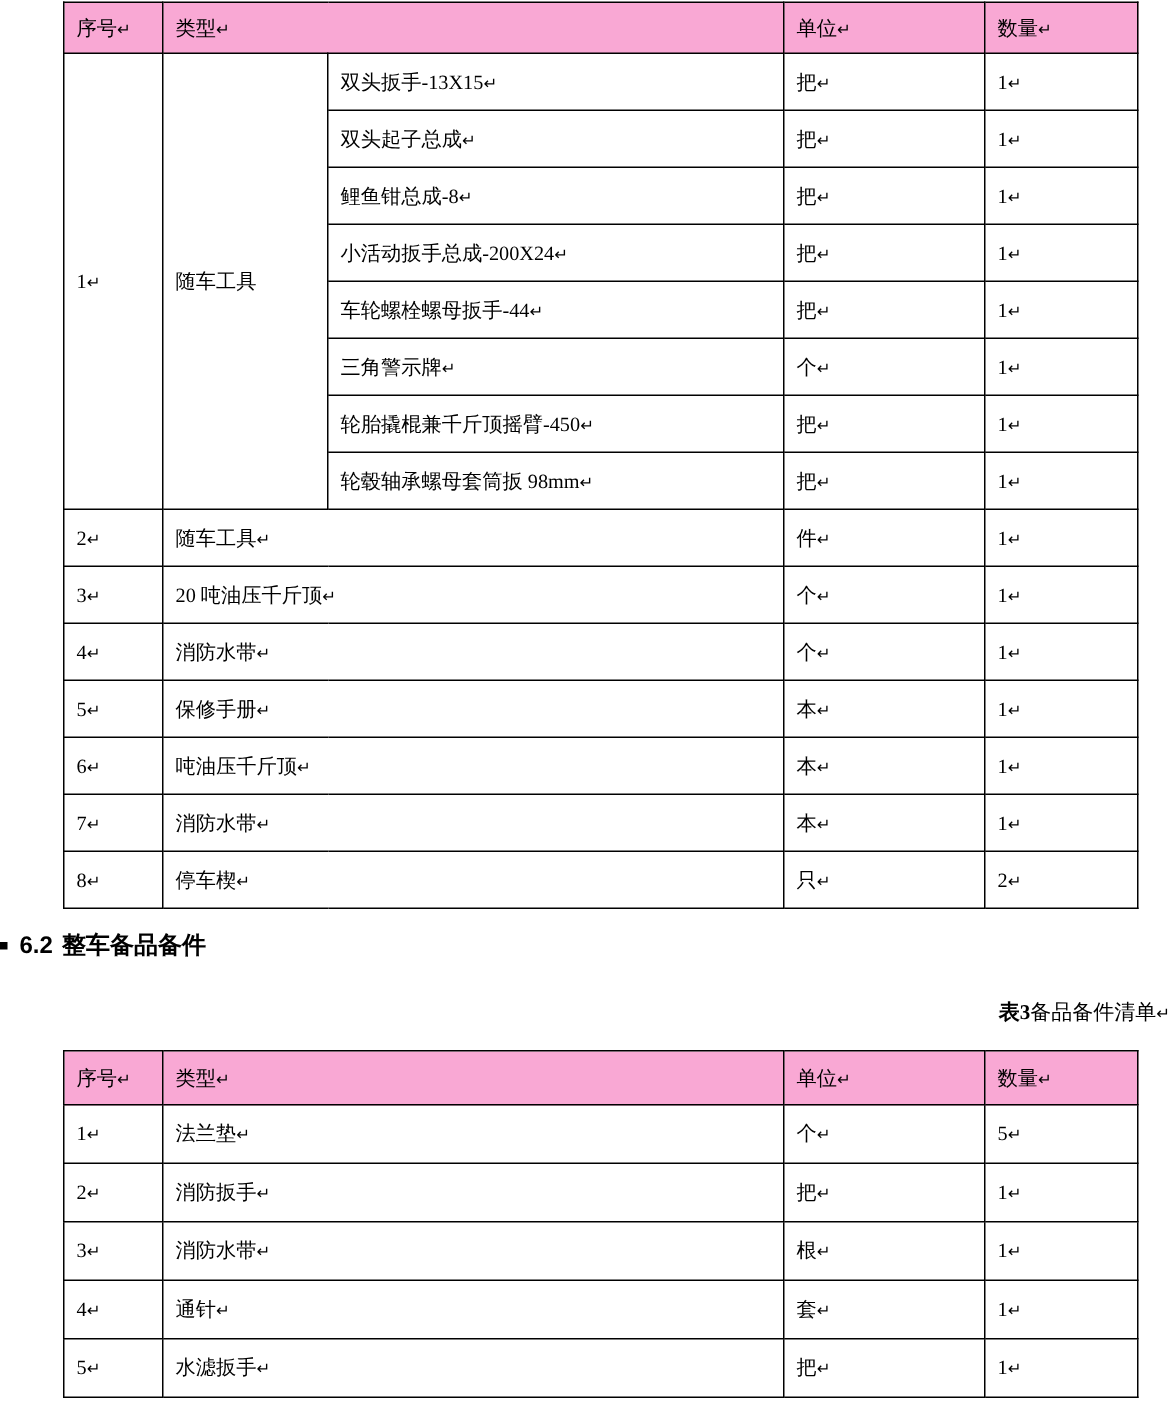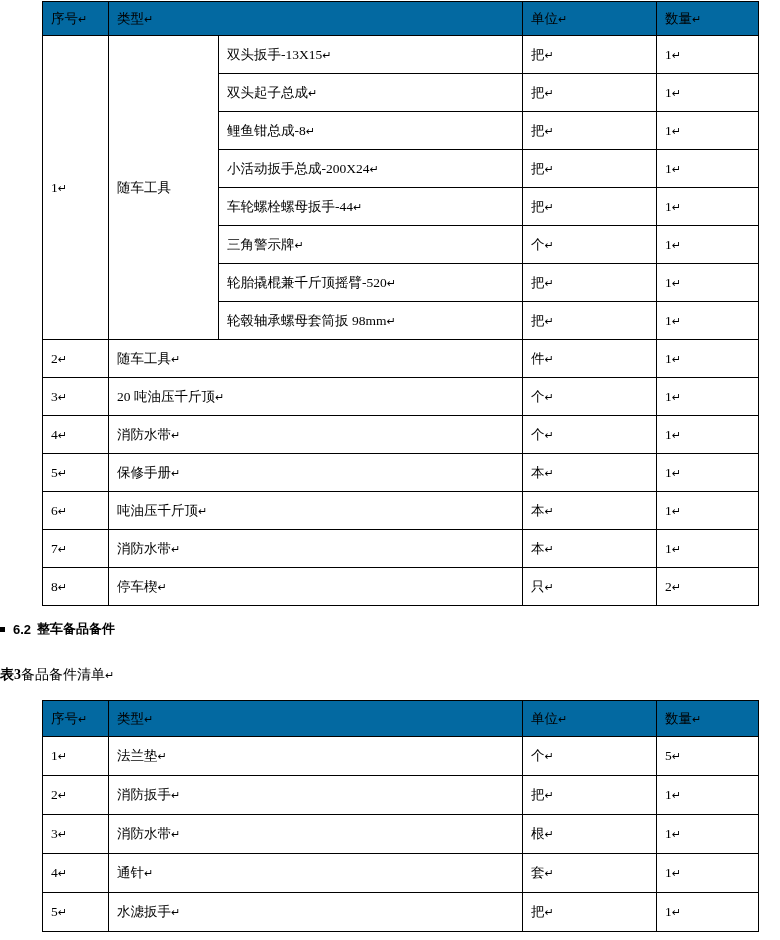--- a/index.html
+++ b/index.html
@@ -26,21 +26,21 @@
   }
   table.doc-table td {
     border: 1px solid #000000;
     padding: 0 8px;
     font-size: 13.5px;
     line-height: 1.3;
     vertical-align: middle;
     font-family: "Liberation Serif", "DejaVu Serif", serif;
   }
   .hdr td {
-    background: #0369a1;
+    background: #f9a8d4;
     height: 33px;
     font-weight: normal;
   }
   .pilcrow {
     color: #000;
     font-size: 11px;
     font-family: "Liberation Sans", sans-serif;
   }
   
   #tools-table {
@@ -56,41 +56,41 @@
   .c-item { width: 304px; }
   .c-unit { width: 134px; }
   .c-qty { width: 102px; }
 
   
   #section-heading {
     position: absolute;
     left: 0px;
     top: 620px;
     font-family: "Liberation Sans", "DejaVu Sans", sans-serif;
-    font-size: 13px;
+    font-size: 16px;
     font-weight: bold;
     display: flex;
     align-items: center;
     gap: 6px;
   }
   #section-heading .bullet {
     display: inline-block;
     width: 5px;
     height: 5px;
     background: #000;
     margin-right: 2px;
   }
 
   
   #table3-caption {
     position: absolute;
     left: 0;
     top: 666px;
     width: 780px;
-    text-align: left;
+    text-align: right;
     font-size: 14px;
     font-family: "Liberation Serif", "DejaVu Serif", serif;
   }
   #table3-caption .b {
     font-weight: bold;
   }
 
   
   #spare-table {
     position: absolute;
@@ -154,21 +154,21 @@
         <td><span>1</span><span class="pilcrow">↵</span></td>
       </tr>
 
       <tr>
         <td><span>三角警示牌</span><span class="pilcrow">↵</span></td>
         <td><span>个</span><span class="pilcrow">↵</span></td>
         <td><span>1</span><span class="pilcrow">↵</span></td>
       </tr>
 
       <tr>
-        <td><span>轮胎撬棍兼千斤顶摇臂-520</span><span class="pilcrow">↵</span></td>
+        <td><span>轮胎撬棍兼千斤顶摇臂-450</span><span class="pilcrow">↵</span></td>
         <td><span>把</span><span class="pilcrow">↵</span></td>
         <td><span>1</span><span class="pilcrow">↵</span></td>
       </tr>
 
       <tr>
         <td><span>轮毂轴承螺母套筒扳 98mm</span><span class="pilcrow">↵</span></td>
         <td><span>把</span><span class="pilcrow">↵</span></td>
         <td><span>1</span><span class="pilcrow">↵</span></td>
       </tr>
 

